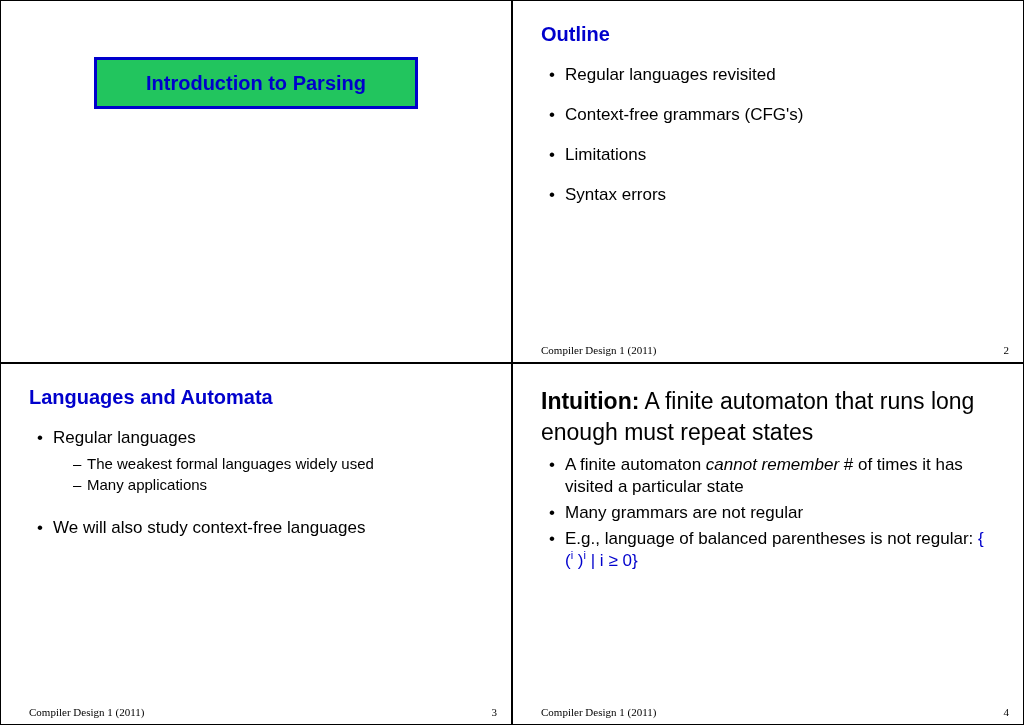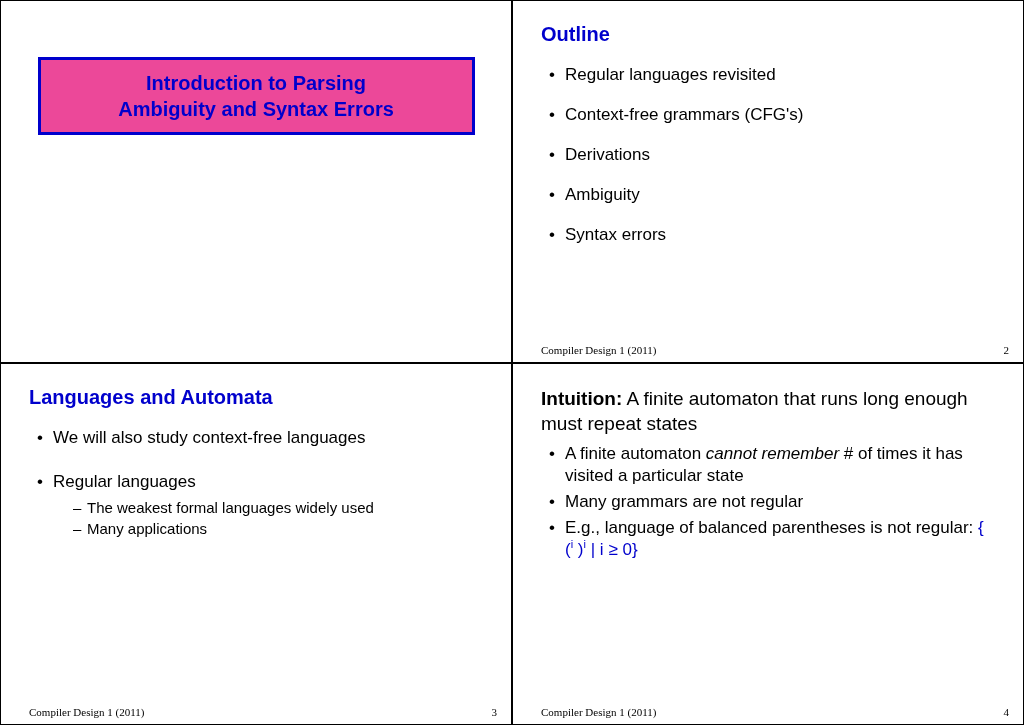--- a/index.html
+++ b/index.html
@@ -18,22 +18,22 @@
     height: 725px;
   }
   .slide {
     border: 1px solid #000;
     position: relative;
     padding: 22px 28px 30px 28px;
     background: #fff;
   }
   .title-box {
     margin: 34px auto 0 auto;
-    width: 437px;
-    background: #ec4899;
+    width: 324px;
+    background: #22c55e;
     border: 3px solid #0000cc;
     padding: 10px 14px;
     text-align: center;
   }
   .title-box-line {
     color: #0000cc;
     font-size: 20px;
     font-weight: bold;
     line-height: 1.3;
   }
@@ -73,21 +73,21 @@
     line-height: 1.4;
   }
   ul.sub > li::before {
     content: "–";
     position: absolute;
     left: 0;
     top: 0;
   }
   .tight > li { margin-bottom: 6px; }
   .intuition {
-    font-size: 19px;
+    font-size: 23px;
     line-height: 1.35;
     margin-bottom: 6px;
   }
   .footer {
     position: absolute;
     bottom: 6px;
     left: 28px;
     font-family: "Times New Roman", serif;
     font-size: 11px;
     color: #000;
@@ -108,49 +108,47 @@
   .slide3 ul.bullets > li { margin-bottom: 22px; }
 </style>
 </head>
 <body>
 
 <div class="grid">
 
   <div class="slide">
     <div class="title-box">
       <div class="title-box-line">Introduction to Parsing</div>
-      <div class="title-box-line">Ambiguity and Syntax Errors</div>
     </div>
   </div>
 
   <div class="slide">
     <div class="slide-heading">Outline</div>
     <ul class="bullets">
       <li>Regular languages revisited</li>
       <li>Context-free grammars (CFG's)</li>
-      <li>Derivations</li>
-      <li>Ambiguity</li>
+      <li>Limitations</li>
       <li>Syntax errors</li>
     </ul>
     <div class="footer">Compiler Design 1 (2011)</div>
     <div class="page-num">2</div>
   </div>
 
   <div class="slide slide3">
     <div class="slide-heading">Languages and Automata</div>
     <ul class="bullets">
       <li>
-        <span>We will also study context-free languages</span>
-      </li>
-      <li>
         <span>Regular languages</span>
         <ul class="sub">
           <li>The weakest formal languages widely used</li>
           <li>Many applications</li>
         </ul>
+      </li>
+      <li>
+        <span>We will also study context-free languages</span>
       </li>
     </ul>
     <div class="footer">Compiler Design 1 (2011)</div>
     <div class="page-num">3</div>
   </div>
 
   <div class="slide slide4">
     <div class="intuition">
       <span class="bold">Intuition:</span><span> A finite automaton that runs long enough must repeat states</span>
     </div>

